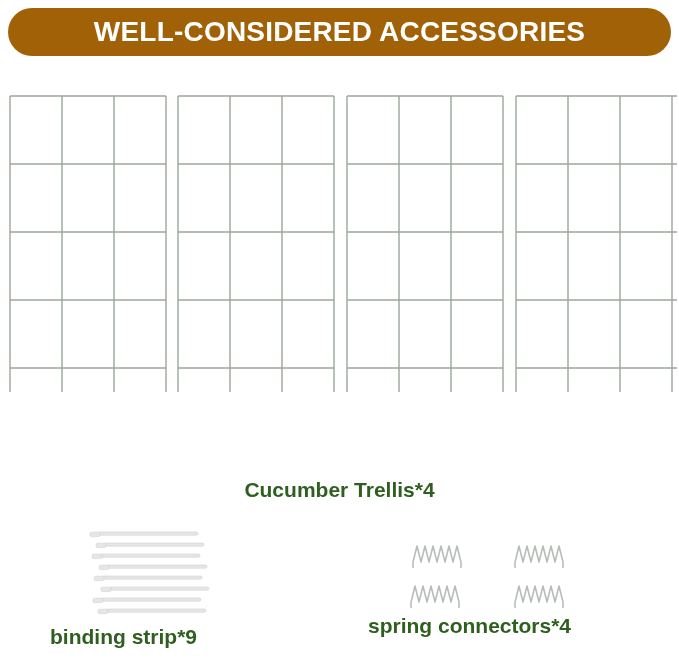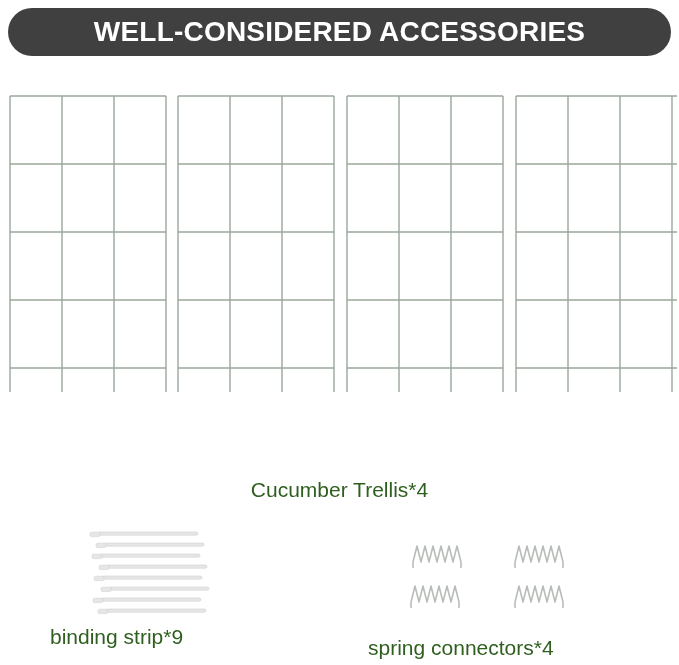--- a/index.html
+++ b/index.html
@@ -15,21 +15,21 @@
     position: relative;
   }
 
   
   #header-banner {
     position: absolute;
     left: 8px;
     top: 8px;
     width: 663px;
     height: 48px;
-    background: #404040;
+    background: #a16207;
     border-radius: 24px;
     display: flex;
     align-items: center;
     justify-content: center;
     box-sizing: border-box;
   }
   #header-title {
     color: #ffffff;
     font-size: 28px;
     font-weight: bold;
@@ -47,40 +47,40 @@
     height: 360px;
   }
   .trellis-panel {
     position: absolute;
     top: 0;
   }
 
   
   .caption {
     position: absolute;
-    font-weight: normal;
+    font-weight: bold;
     color: #2f5f1f;
     font-family: "Liberation Sans", sans-serif;
     white-space: nowrap;
   }
   #trellis-caption {
     left: 0;
     width: 679px;
     text-align: center;
     top: 478px;
     font-size: 21px;
   }
   #binding-caption {
     left: 50px;
     top: 625px;
     font-size: 21px;
   }
   #spring-caption {
     left: 368px;
-    top: 636px;
+    top: 614px;
     font-size: 21px;
   }
 
   
   #binding-group {
     position: absolute;
     left: 80px;
     top: 528px;
     width: 190px;
     height: 90px;

